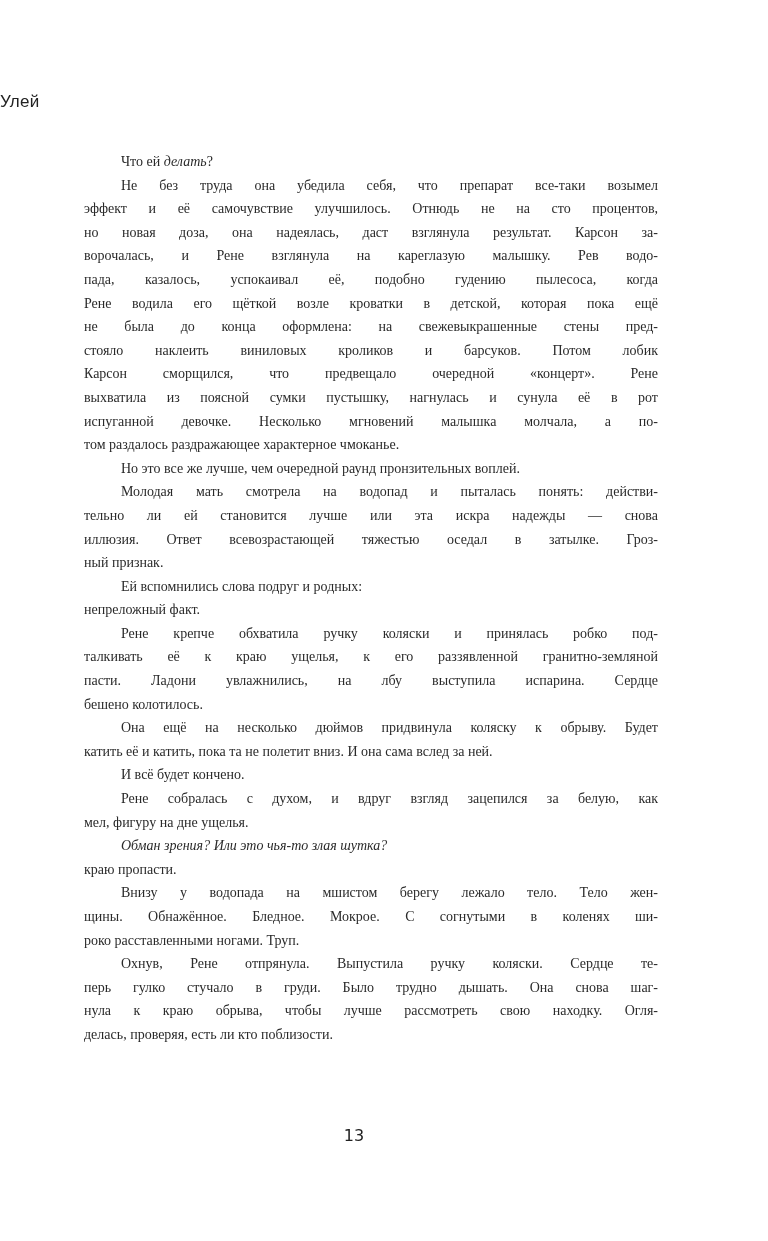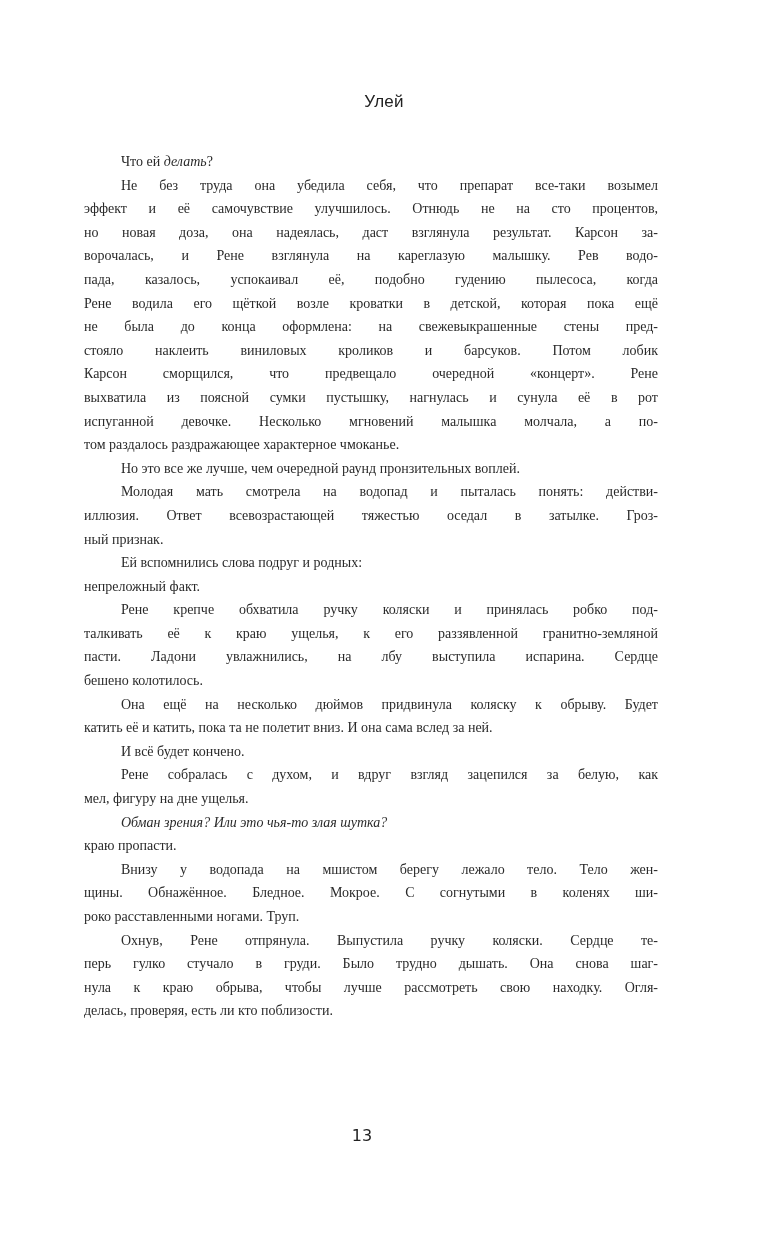--- a/index.html
+++ b/index.html
@@ -1,33 +1,33 @@
 <!DOCTYPE html>
 <html><head>
   <meta charset="utf-8">
   <style>
     html, body { margin: 0; padding: 0; background: #ffffff; }
     body { width: 768px; height: 1241px; position: relative; overflow: hidden; }
     .page { position: absolute; left: 0; top: 0; width: 768px; height: 1241px; background: #fff; }
     .running-head {
-      position: absolute; top: 92px; left: 0; width: 768px; text-align: center;
+      position: absolute; top: 92px; left: 0; width: 768px; 
       font-family: "Liberation Sans", "DejaVu Sans", sans-serif;
       font-size: 17px; color: #222; letter-spacing: 0.2px;
     }
     .text-block {
       position: absolute; left: 84px; top: 150px; width: 574px;
       font-family: "Liberation Serif", "DejaVu Serif", serif;
       font-size: 14px; line-height: 23.6px; color: #2a2a2a;
     }
     .line { white-space: nowrap; height: 23.6px; text-align: justify; text-align-last: justify; }
     .line.last { text-align-last: left; }
     .line.indent { padding-left: 37px; }
     .it { font-style: italic; }
     .page-number {
-      position: absolute; top: 1126px; left: 8px; width: 708px; text-align: center;
+      position: absolute; top: 1126px; left: 0; width: 708px; text-align: center;
       font-family: "DejaVu Sans", sans-serif; font-size: 16px; color: #222;
     }
   </style>
 </head>
 <body>
 
 <div class="page">
   <div class="running-head">Улей</div>
   <div class="text-block" id="text-block">
       <div class="line indent last"><span>Что ей </span><span class="it">делать</span><span>?</span></div>
@@ -38,20 +38,21 @@
       <div class="line"><span>пада, казалось, успокаивал её, подобно гудению пылесоса, когда</span></div>
       <div class="line"><span>Рене водила его щёткой возле кроватки в детской, которая пока ещё</span></div>
       <div class="line"><span>не была до конца оформлена: на свежевыкрашенные стены пред-</span></div>
       <div class="line"><span>стояло наклеить виниловых кроликов и барсуков. Потом лобик</span></div>
       <div class="line"><span>Карсон сморщился, что предвещало очередной «концерт». Рене</span></div>
       <div class="line"><span>выхватила из поясной сумки пустышку, нагнулась и сунула её в рот</span></div>
       <div class="line"><span>испуганной девочке. Несколько мгновений малышка молчала, а по-</span></div>
       <div class="line last"><span>том раздалось раздражающее характерное чмоканье.</span></div>
       <div class="line indent last"><span>Но это все же лучше, чем очередной раунд пронзительных воплей.</span></div>
       <div class="line indent"><span>Молодая мать смотрела на водопад и пыталась понять: действи-</span></div>
+      <div class="line"><span>тельно ли ей становится лучше или эта искра надежды — снова</span></div>
       <div class="line"><span>иллюзия. Ответ всевозрастающей тяжестью оседал в затылке. Гроз-</span></div>
       <div class="line last"><span>ный признак.</span></div>
       <div class="line indent last"><span>Ей вспомнились слова подруг и родных:</span></div>
       <div class="line last"><span>непреложный факт.</span></div>
       <div class="line indent"><span>Рене крепче обхватила ручку коляски и принялась робко под-</span></div>
       <div class="line"><span>талкивать её к краю ущелья, к его раззявленной гранитно-земляной</span></div>
       <div class="line"><span>пасти. Ладони увлажнились, на лбу выступила испарина. Сердце</span></div>
       <div class="line last"><span>бешено колотилось.</span></div>
       <div class="line indent"><span>Она ещё на несколько дюймов придвинула коляску к обрыву. Будет</span></div>
       <div class="line last"><span>катить её и катить, пока та не полетит вниз. И она сама вслед за ней.</span></div>

